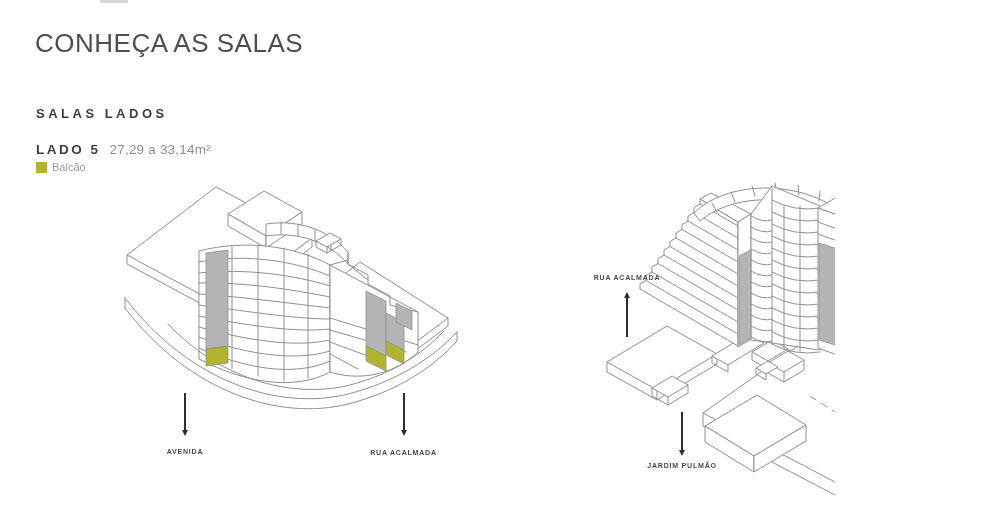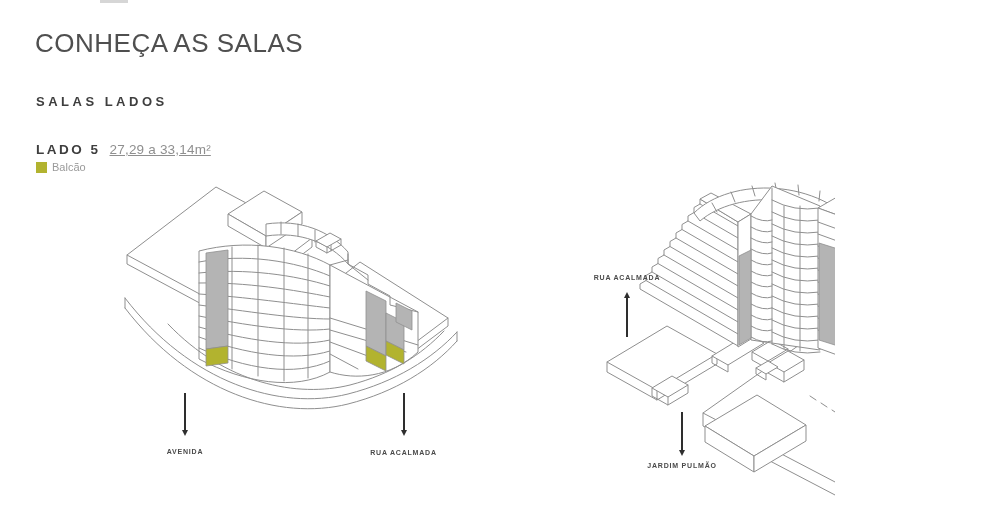--- a/index.html
+++ b/index.html
@@ -5,25 +5,25 @@
   :root{
     --balcony-olive:#b2b32f; --unit-gray:#b4b4b4; --line-gray:#8f8f8f;
     --arrow-dark:#2e2e2e; --text-dark:#3e3e3e; --text-muted:#8f8f8f; --text-label:#4a4a4a;
   }
   *{margin:0;padding:0;box-sizing:border-box;}
   body{background:#ffffff;font-family:"Liberation Sans","DejaVu Sans",sans-serif;}
   .canvas{position:relative;width:835px;height:531px;background:#fff;overflow:hidden;}
   .artifact{position:absolute;left:100px;top:0;width:28px;height:3px;background:#d6d6d6;}
   .page-title{position:absolute;left:35px;top:28px;font-size:26px;font-weight:400;
     letter-spacing:.5px;color:#4f4f4f;}
-  .section-subtitle{position:absolute;left:36px;top:94px;font-size:13px;font-weight:700;
+  .section-subtitle{position:absolute;left:36px;top:106px;font-size:13px;font-weight:700;
     letter-spacing:3.5px;color:var(--text-dark);}
   .lado-row{position:absolute;left:36px;top:142px;font-size:13.5px;white-space:nowrap;}
   .lado-name{font-weight:700;letter-spacing:2.5px;color:var(--text-dark);}
-  .lado-area{font-weight:400;color:var(--text-muted);margin-left:9px;letter-spacing:.2px;text-decoration:underline;}
+  .lado-area{font-weight:400;color:var(--text-muted);margin-left:9px;letter-spacing:.2px;}
   .legend-row{position:absolute;left:36px;top:161px;display:flex;align-items:center;gap:5px;}
   .legend-swatch{width:11px;height:11px;background:var(--balcony-olive);}
   .legend-label{font-size:11px;color:#9a9a9a;}
   svg{position:absolute;overflow:visible;}
   .ln{stroke:var(--line-gray);stroke-width:1;fill:none;stroke-linejoin:round;stroke-linecap:round;}
   .fw{stroke:var(--line-gray);stroke-width:1;fill:#ffffff;stroke-linejoin:round;}
   .fg{stroke:var(--line-gray);stroke-width:.8;fill:var(--unit-gray);}
   .fy{stroke:var(--line-gray);stroke-width:.8;fill:var(--balcony-olive);}
   .arrow-line{position:absolute;width:2px;background:var(--arrow-dark);}
   .arrow-head-down{position:absolute;width:0;height:0;border-left:3.5px solid transparent;

